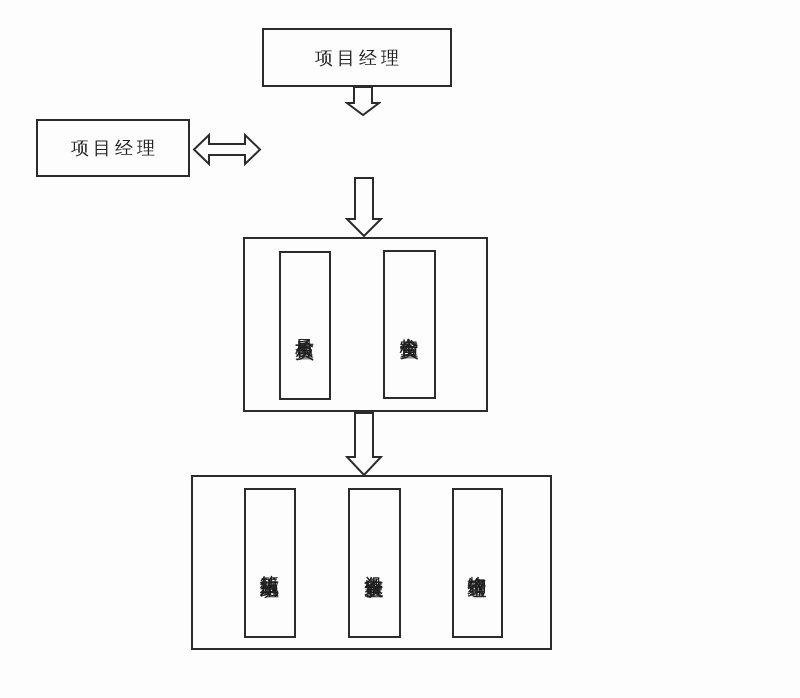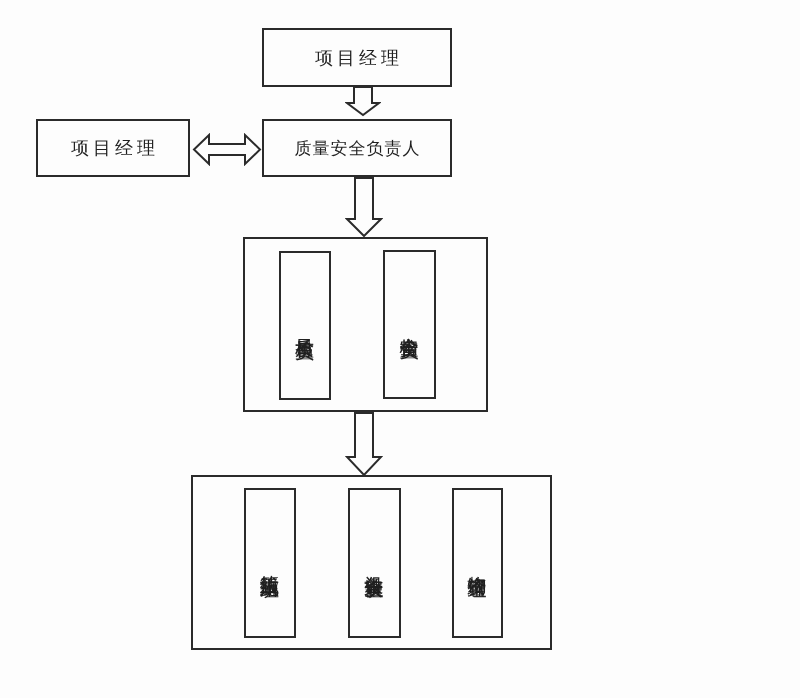--- a/index.html
+++ b/index.html
@@ -94,23 +94,20 @@
   <div class="node" id="n-tl">
     <span class="hlabel">项目经理</span>
   </div>
 
   <div class="connector" id="a-double">
     <svg width="70" height="33" viewBox="0 0 70 33">
       <polygon points="2,16.5 17,2 17,11 53,11 53,2 68,16.5 53,31 53,22 17,22 17,31" fill="var(--bg)" stroke="var(--line)" stroke-width="2" stroke-linejoin="miter"></polygon>
     </svg>
   </div>
 
-  <div class="node" id="n-ql">
-    <span class="hlabel tight">质量安全负责人</span>
-  </div>
 
   <div class="connector" id="a-mid">
     <svg width="38" height="60" viewBox="0 0 38 60">
       <polygon points="10,1 28,1 28,42 36,42 19,59 2,42 10,42" fill="var(--bg)" stroke="var(--line)" stroke-width="2" stroke-linejoin="miter"></polygon>
     </svg>
   </div>
 
   <div class="group" id="g-insp"></div>
   <div class="node" id="n-qi">
     <span class="vlabel">质量检查员</span>

